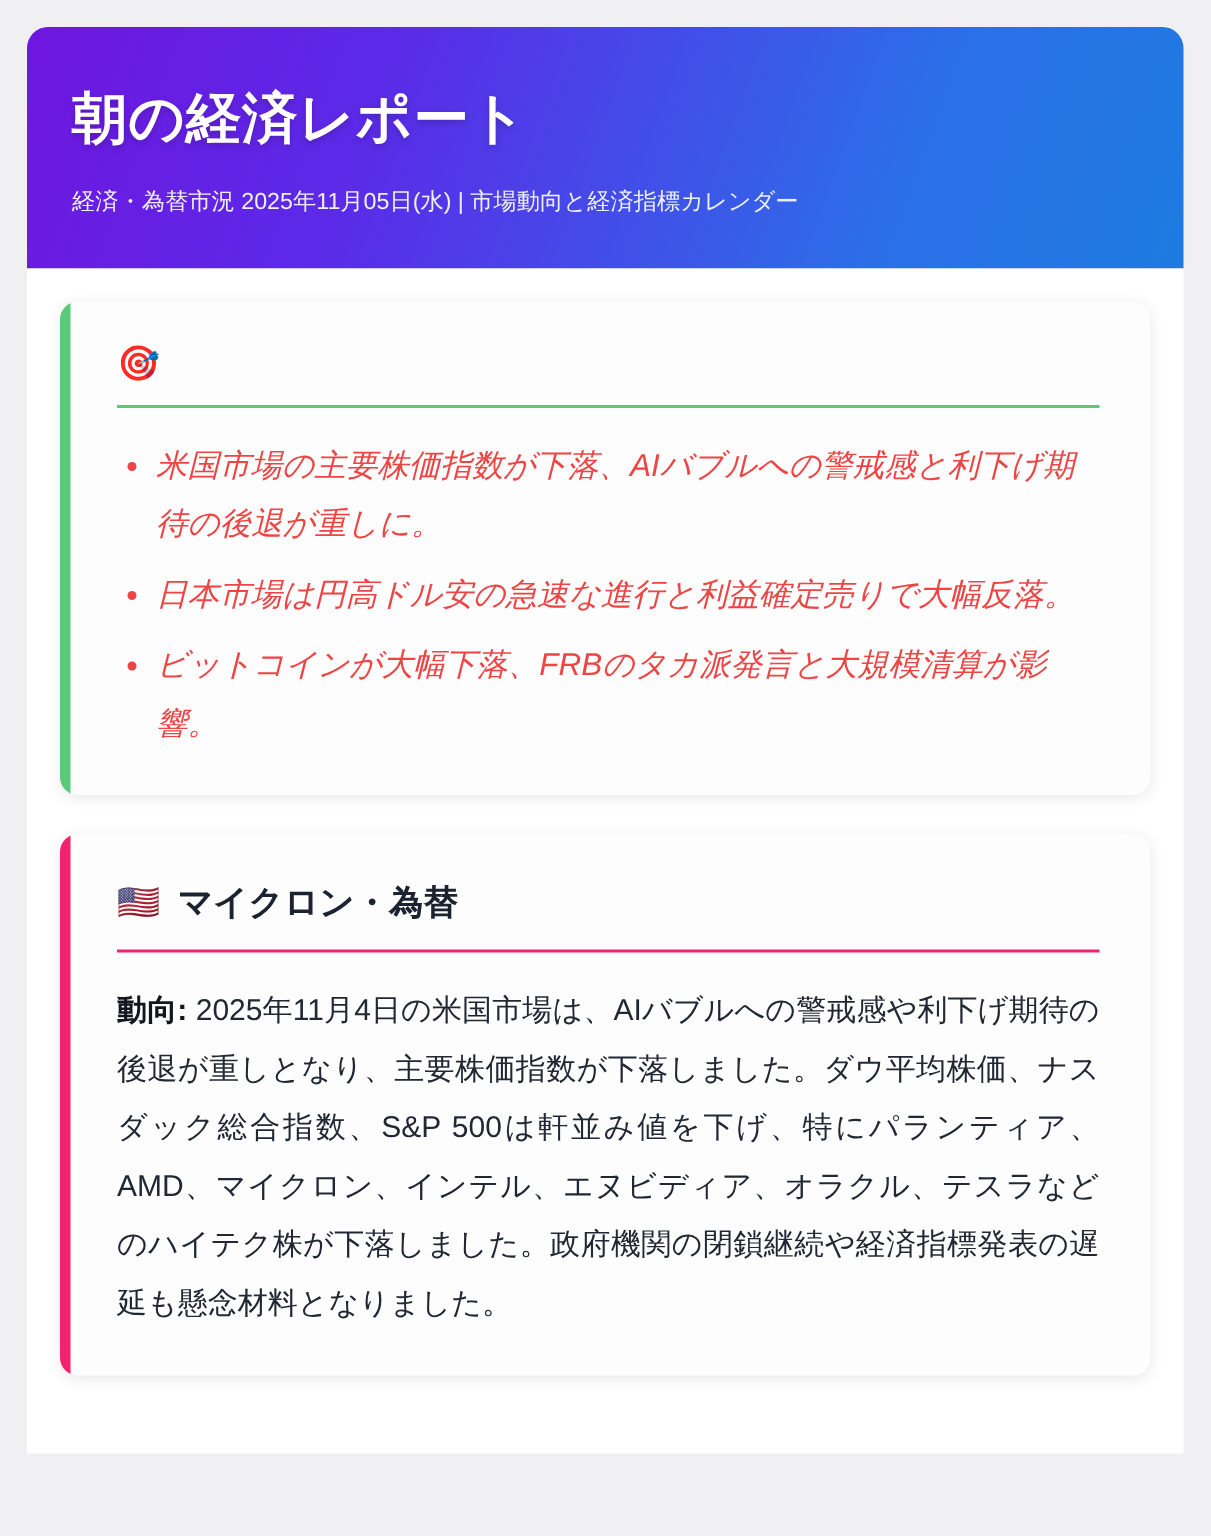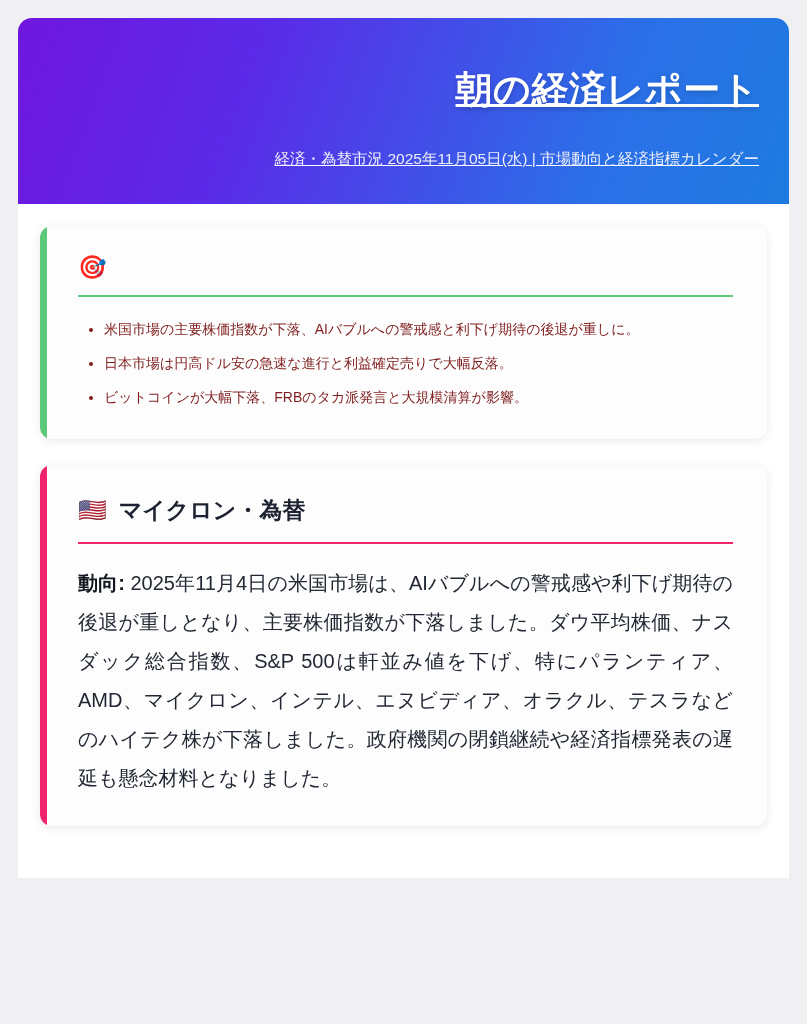--- a/index.html
+++ b/index.html
@@ -13,35 +13,34 @@
     width: 807px;
     min-height: 1024px;
   }
   .page {
     width: 807px;
     padding: 18px 18px 0 18px;
   }
   .header {
     background: linear-gradient(110deg, #6f16e0 0%, #5b2ae8 30%, #2b6fe8 75%, #1e7be0 100%);
     border-radius: 14px 14px 0 0;
-    padding: 49px 30px 34px 30px;
-    text-align: right;
+    padding: 38px 30px 34px 30px;
+    text-align: left;
     color: #ffffff;
-    text-decoration: underline;
   }
   .header h1 {
     margin: 0;
     font-size: 37px;
     line-height: 1.25;
     font-weight: bold;
     letter-spacing: 0.5px;
     text-shadow: 0 2px 5px rgba(0,0,0,0.18);
   }
   .header .subtitle {
-    margin-top: 36px;
+    margin-top: 22px;
     font-size: 15.5px;
     color: #eef0fb;
     font-weight: normal;
   }
   .body-area {
     background: #ffffff;
     border-radius: 0 0 0 0;
     padding: 22px 22px 26px 22px;
   }
   .card {
@@ -76,24 +75,25 @@
   .rule {
     height: 2px;
     background: var(--accent, #5cc87a);
     margin-bottom: 20px;
   }
   ul.points {
     margin: 0;
     padding-left: 26px;
   }
   ul.points li {
-    font-size: 14px;
+    font-size: 21px;
     line-height: 1.85;
-    color: #7f1d1d;
+    color: #ef4444;
     margin-bottom: 8px;
+    font-style: italic;
   }
   ul.points li:last-child { margin-bottom: 0; }
   p.para {
     font-size: 20px;
     line-height: 1.95;
     color: #222833;
     margin: 0 0 20px 0;
     text-align: justify;
   }
   p.para:last-child { margin-bottom: 0; }

